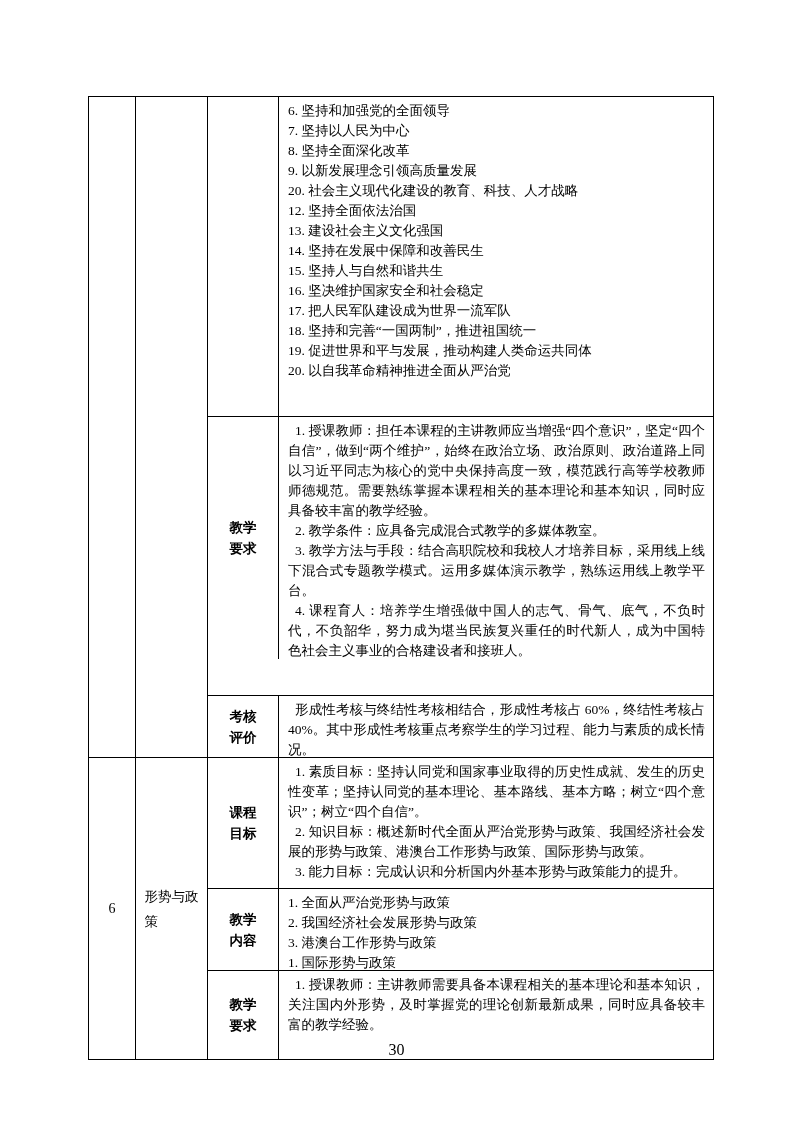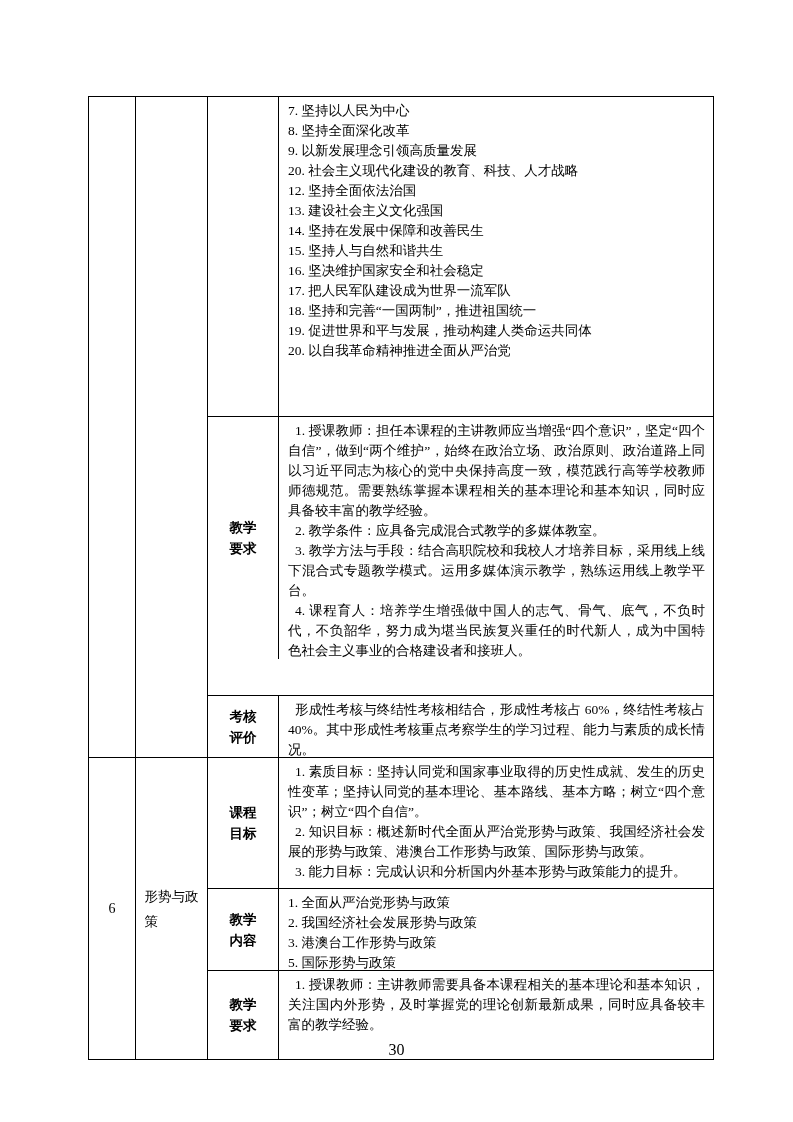--- a/index.html
+++ b/index.html
@@ -76,20 +76,21 @@
   <div class="doc-table">
 
     <div class="tgroup">
       <div class="col-num"></div>
       <div class="col-name"></div>
       <div class="rowstack">
 
         <div class="trow h-a">
           <div class="col-label"></div>
           <div class="col-content">
+            <div class="list-line">6. 坚持和加强党的全面领导</div>
             <div class="list-line">7. 坚持以人民为中心</div>
             <div class="list-line">8. 坚持全面深化改革</div>
             <div class="list-line">9. 以新发展理念引领高质量发展</div>
             <div class="list-line">20. 社会主义现代化建设的教育、科技、人才战略</div>
             <div class="list-line">12. 坚持全面依法治国</div>
             <div class="list-line">13. 建设社会主义文化强国</div>
             <div class="list-line">14. 坚持在发展中保障和改善民生</div>
             <div class="list-line">15. 坚持人与自然和谐共生</div>
             <div class="list-line">16. 坚决维护国家安全和社会稳定</div>
             <div class="list-line">17. 把人民军队建设成为世界一流军队</div>
@@ -144,21 +145,21 @@
         </div>
 
         <div class="trow h-e">
           <div class="col-label">
             <span class="vlabel">教学内容</span>
           </div>
           <div class="col-content">
             <div class="list-line">1. 全面从严治党形势与政策</div>
             <div class="list-line">2. 我国经济社会发展形势与政策</div>
             <div class="list-line">3. 港澳台工作形势与政策</div>
-            <div class="list-line">5. 国际形势与政策</div>
+            <div class="list-line">1. 国际形势与政策</div>
           </div>
         </div>
 
         <div class="trow h-f">
           <div class="col-label">
             <span class="vlabel">教学要求</span>
           </div>
           <div class="col-content">
             <p class="para">1. 授课教师：主讲教师需要具备本课程相关的基本理论和基本知识，关注国内外形势，及时掌握党的理论创新最新成果，同时应具备较丰富的教学经验。</p>
           </div>

